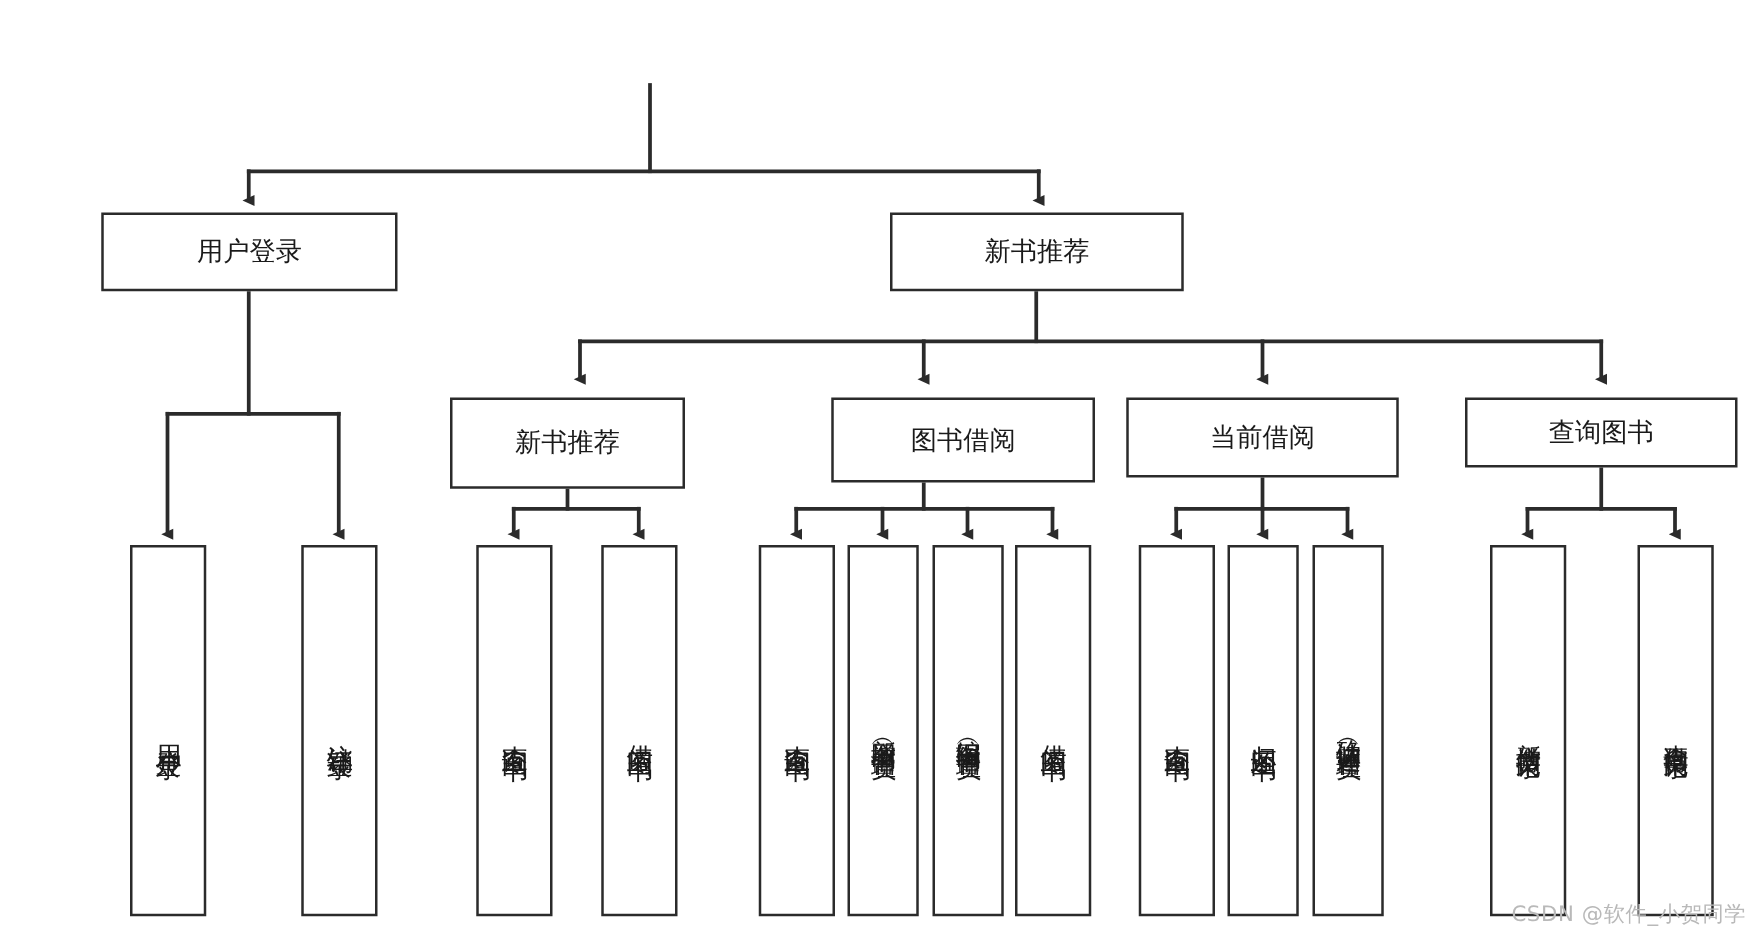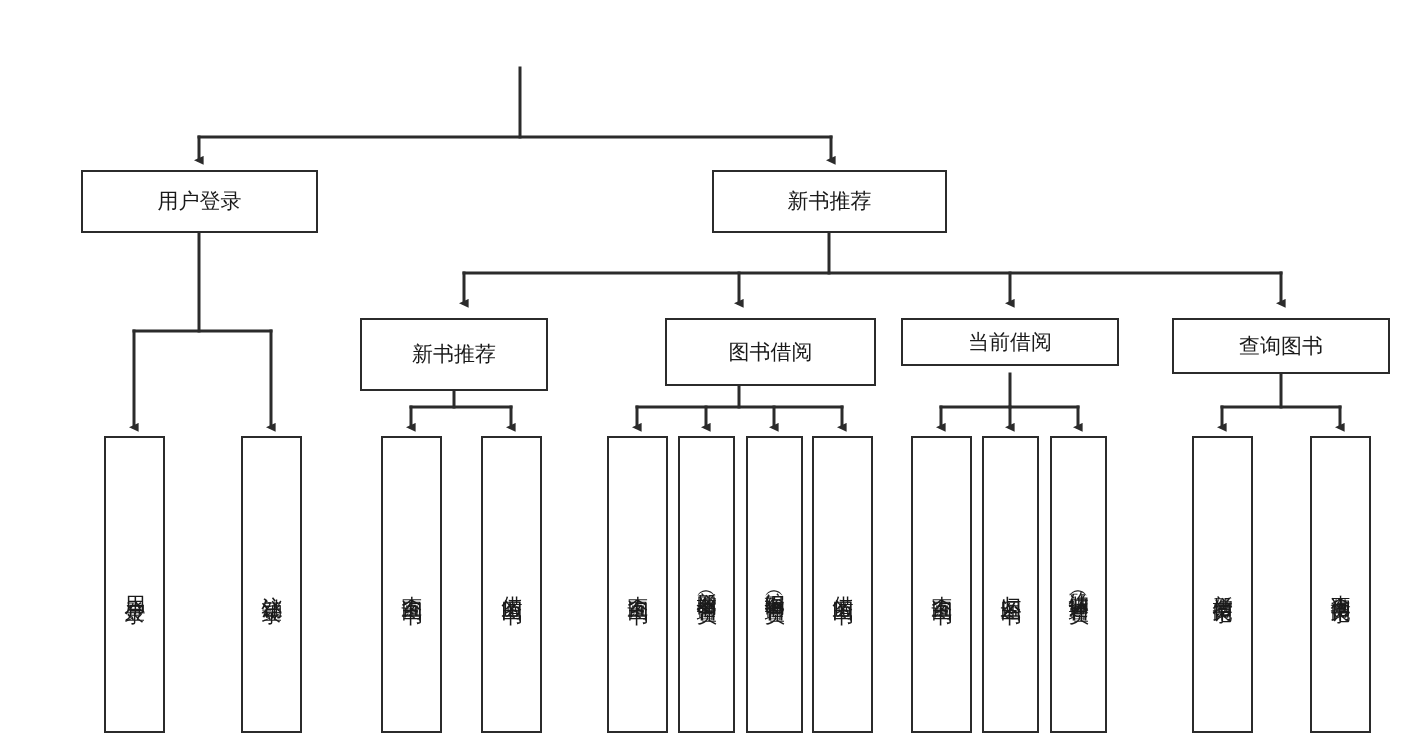--- a/index.html
+++ b/index.html
@@ -153,21 +153,21 @@
   </div>
 
   <div class="node horiz" style="left:360px; top:318px; width:188px; height:73px;">
     <span class="node-label">新书推荐</span>
   </div>
 
   <div class="node horiz" style="left:665px; top:318px; width:211px; height:68px;">
     <span class="node-label">图书借阅</span>
   </div>
 
-  <div class="node horiz" style="left:901px; top:318px; width:218px; height:48px;">
+  <div class="node horiz" style="left:901px; top:318px; width:218px; height:64px;">
     <span class="node-label">当前借阅</span>
   </div>
 
   <div class="node horiz" style="left:1172px; top:318px; width:218px; height:56px;">
     <span class="node-label">查询图书</span>
   </div>
 
   <div class="node vert" style="left:104px; top:436px; width:61px; height:297px;">
     <span class="node-label">用户登录</span>
   </div>
@@ -213,14 +213,15 @@
   </div>
 
   <div class="node vert tall" style="left:1192px; top:436px; width:61px; height:297px;">
     <span class="node-label">新增借阅记录</span>
   </div>
 
   <div class="node vert tall" style="left:1310px; top:436px; width:61px; height:297px;">
     <span class="node-label">查询借阅记录</span>
   </div>
 
+  <div class="watermark">CSDN @软件_小贺同学</div>
 
 </div>
 
 </body></html>

